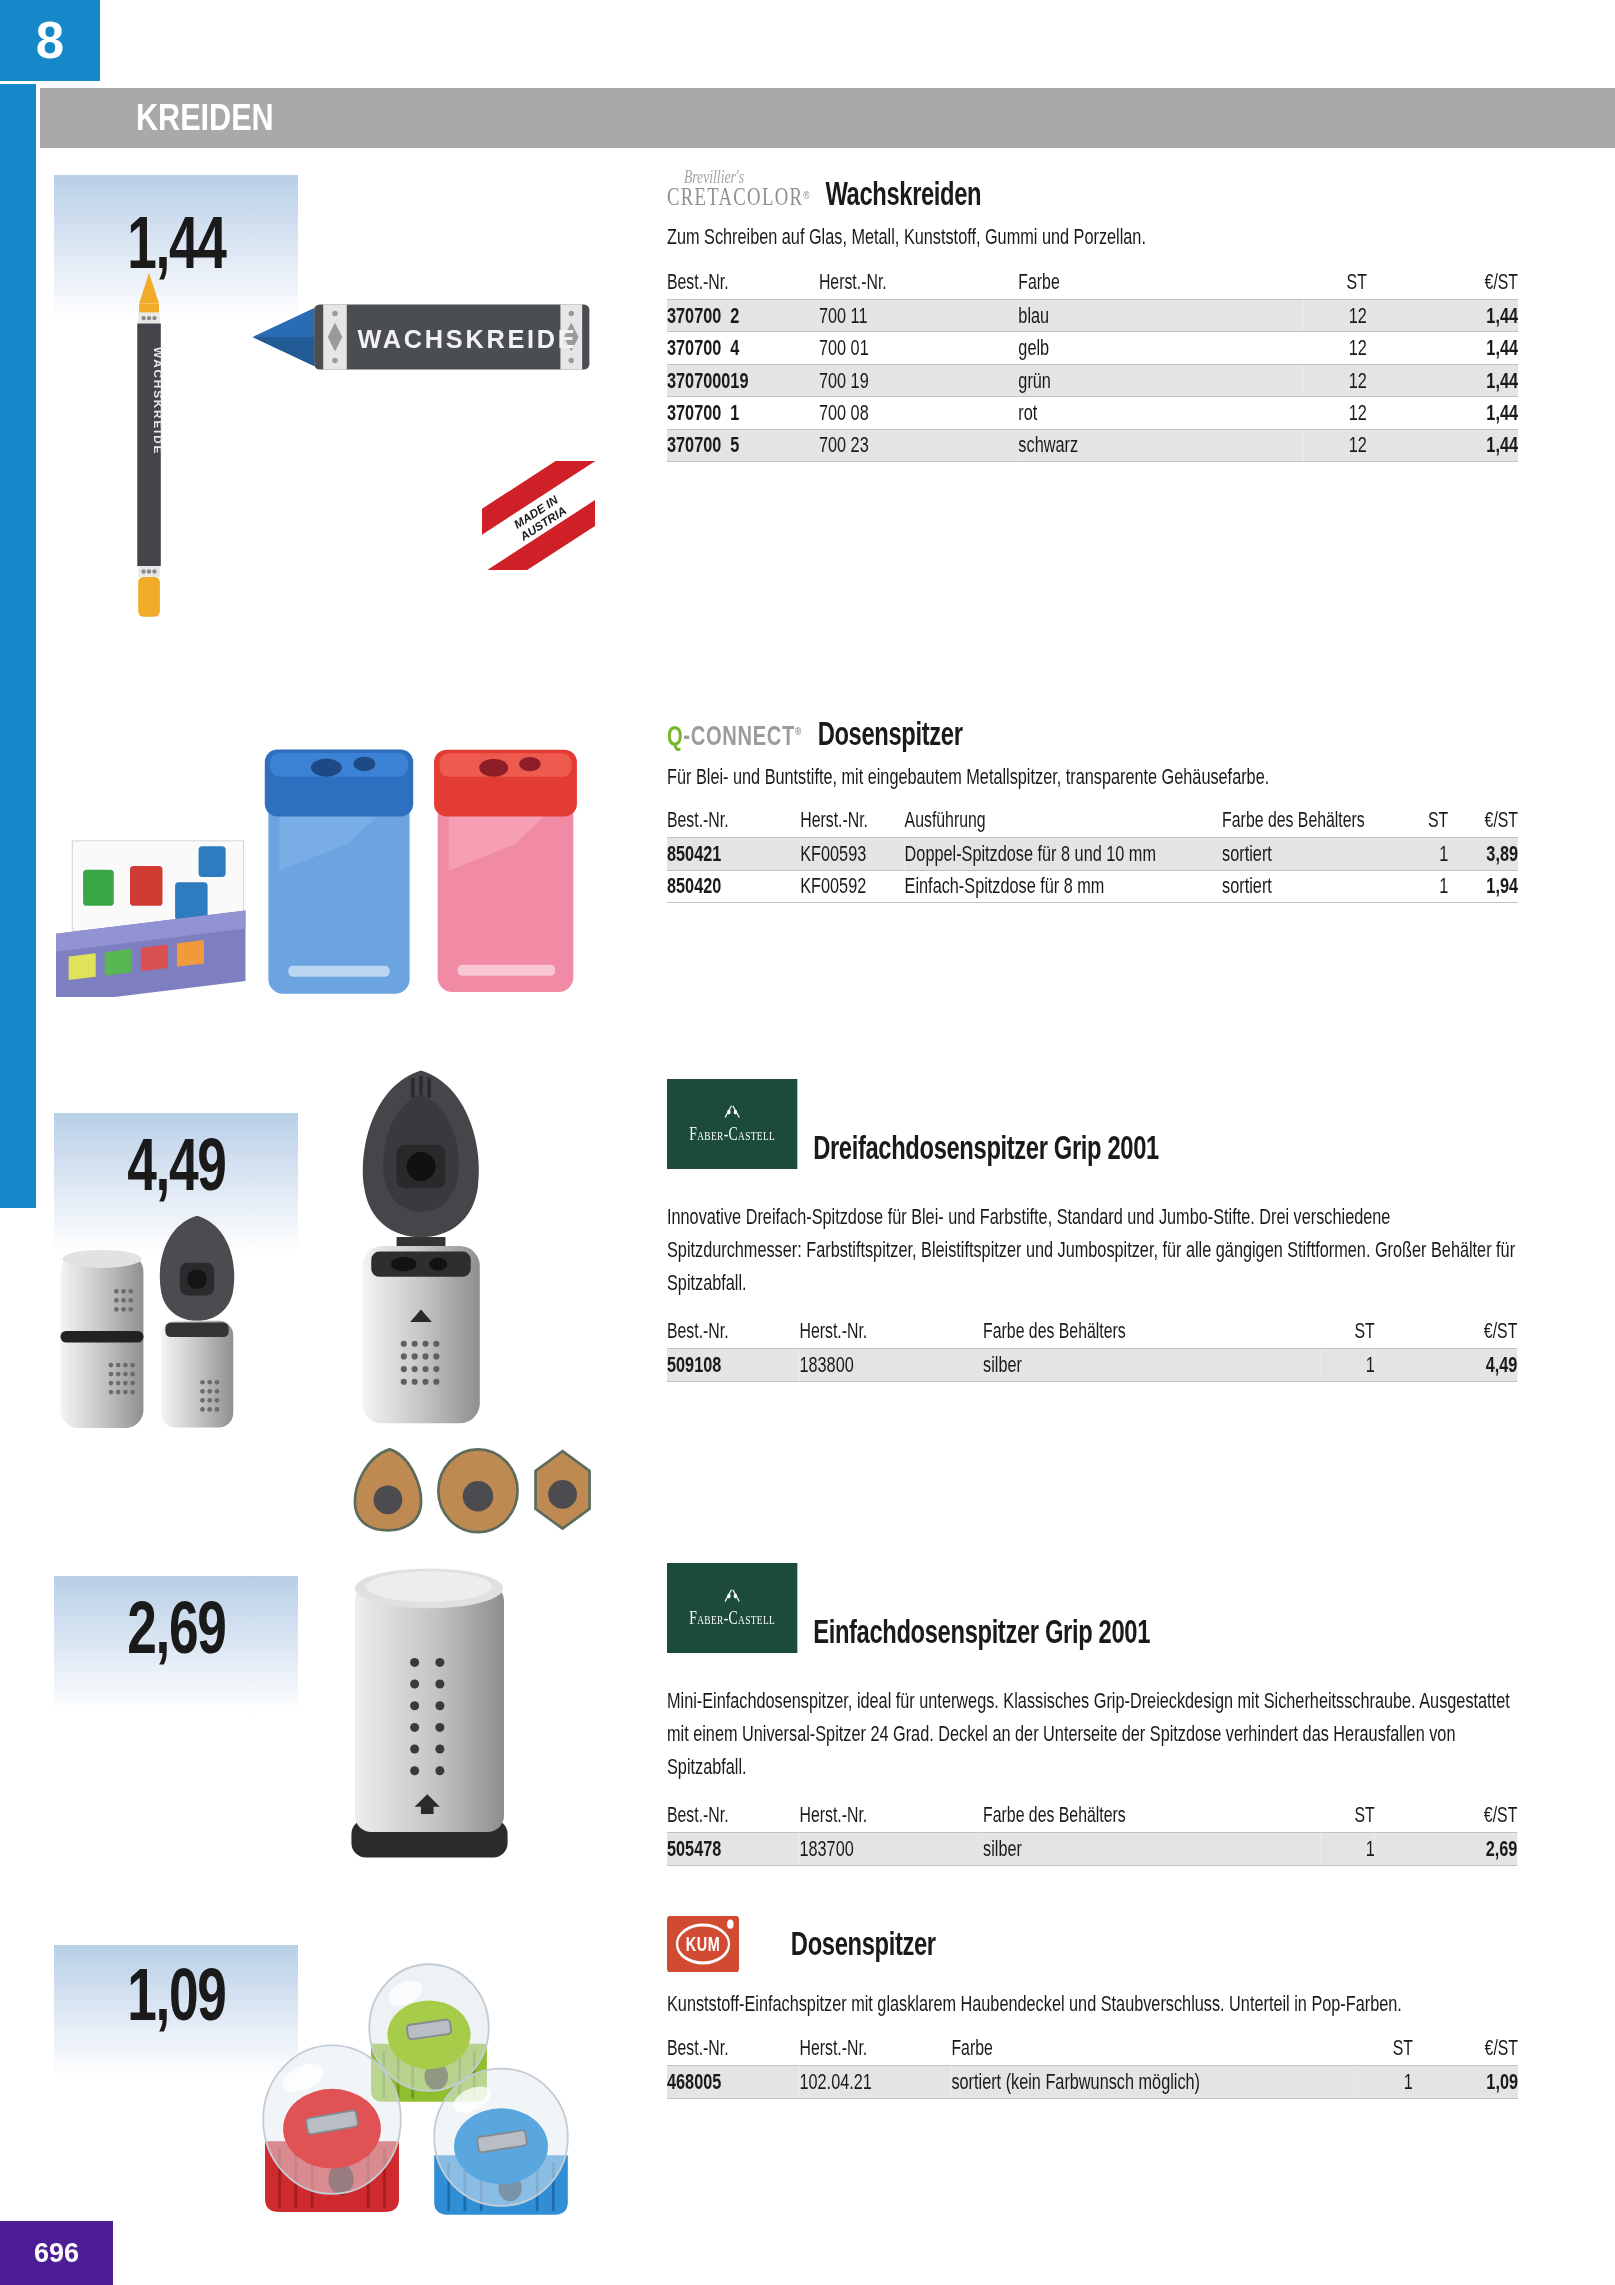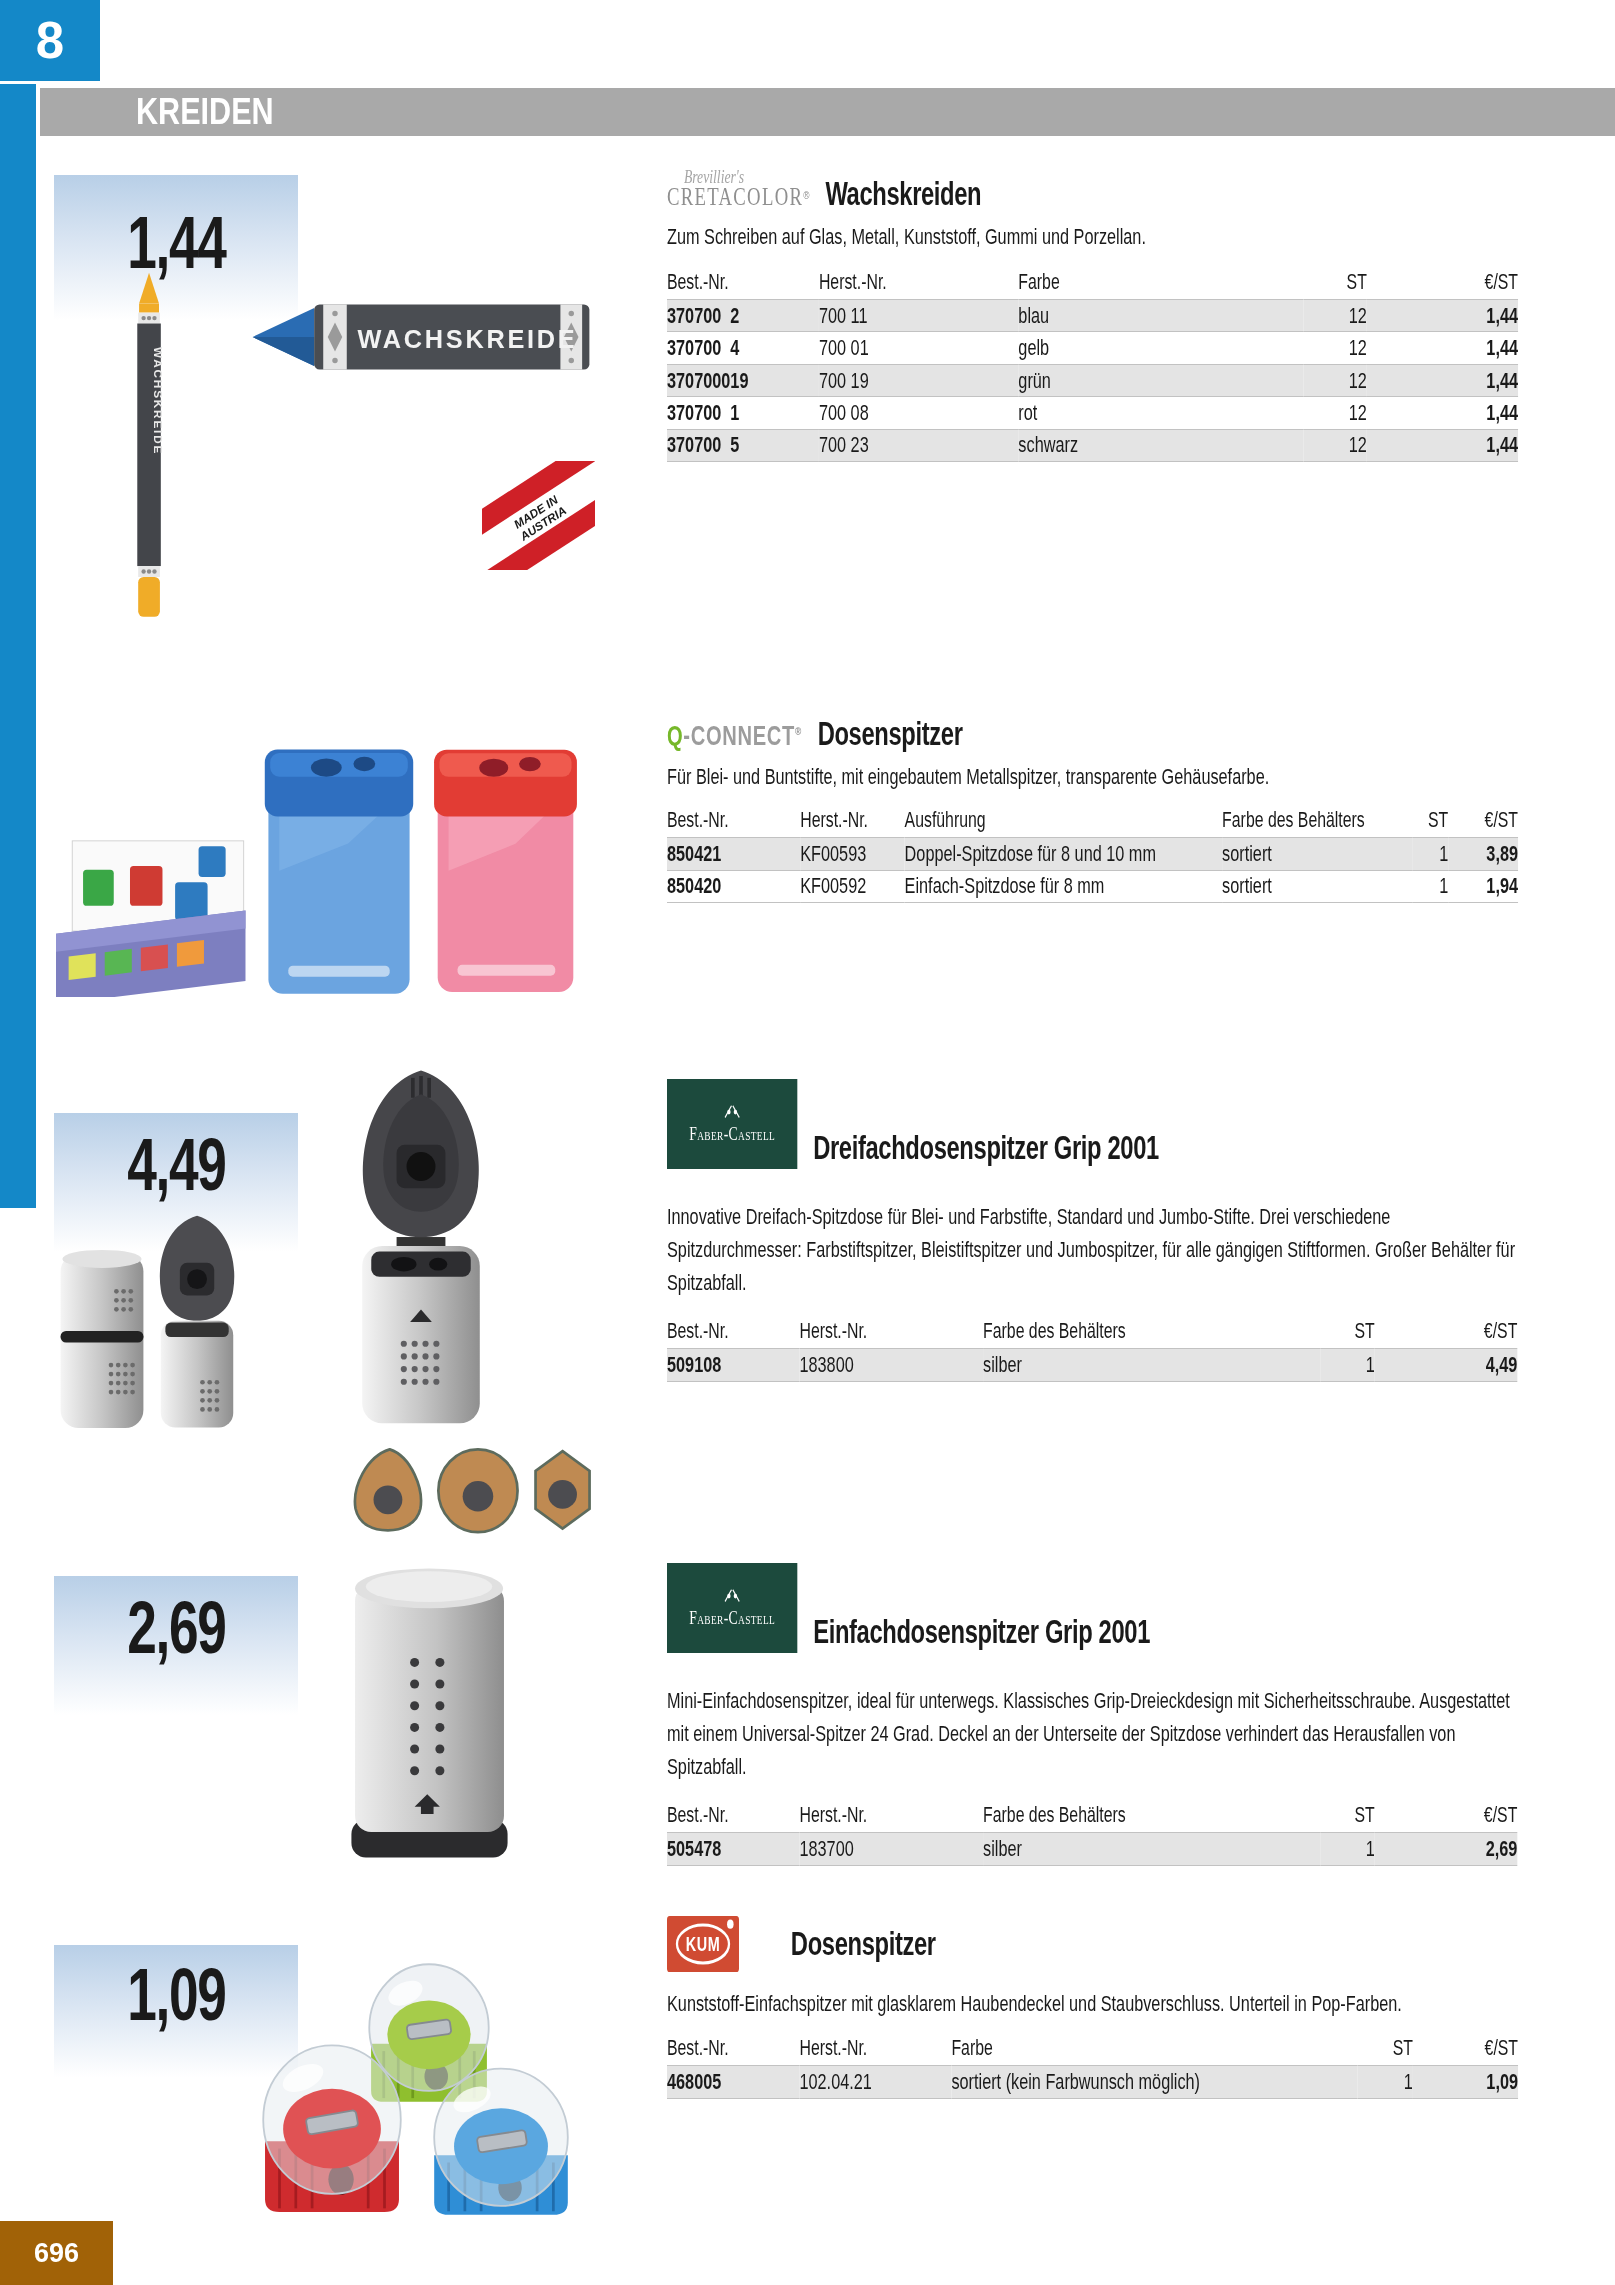--- a/index.html
+++ b/index.html
@@ -63,35 +63,35 @@
   table.spec tr.g td { background:#e4e4e4; }
   table.spec td.pre { white-space:pre; }
 
   .m-desc { margin-top:7.2px; }
   .m-table { margin-top:12.7px; }
   .m-desc-lg { margin-top:31px; }
   .m-table-lg { margin-top:16.3px; }
 
   .img { position:absolute; }
 
-  .page-num { position:absolute; left:0; top:2221px; width:113px; height:64px; background:#a16207;
+  .page-num { position:absolute; left:0; top:2221px; width:113px; height:64px; background:#4c1d95;
               display:flex; align-items:center; justify-content:center; }
   .page-num span { color:#fff; font-size:27px; font-weight:bold; }
 </style>
 </head>
 <body>
 
 <div class="page">
 
   <div class="chapter-tab">
     <span>8</span>
   </div>
   <div class="left-bar"></div>
 
-  <div class="section-band" style="top:88px; height:48px;">
+  <div class="section-band" style="top:88px; height:60px;">
     <span class="t cond">KREIDEN</span>
   </div>
 
   <div class="price-badge" style="top:175px; height:127px; padding-top:31px;">
     <span class="num">1,44</span>
   </div>
 
   <svg class="img" style="left:129px; top:271px;" width="41" height="353" viewBox="0 0 45 390">
     <polygon points="22,2 33,36 11,36" fill="#f0ac28"></polygon>
     <rect x="11" y="36" width="22" height="10" fill="#f0ac28"></rect>

